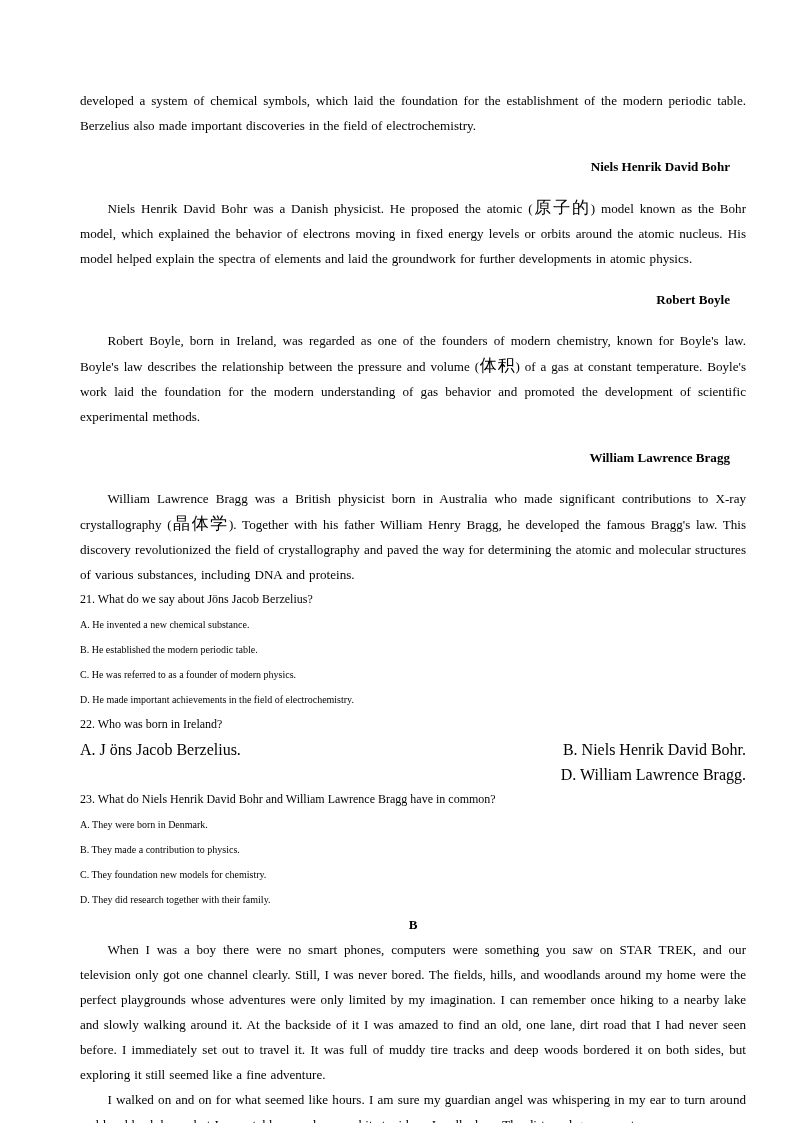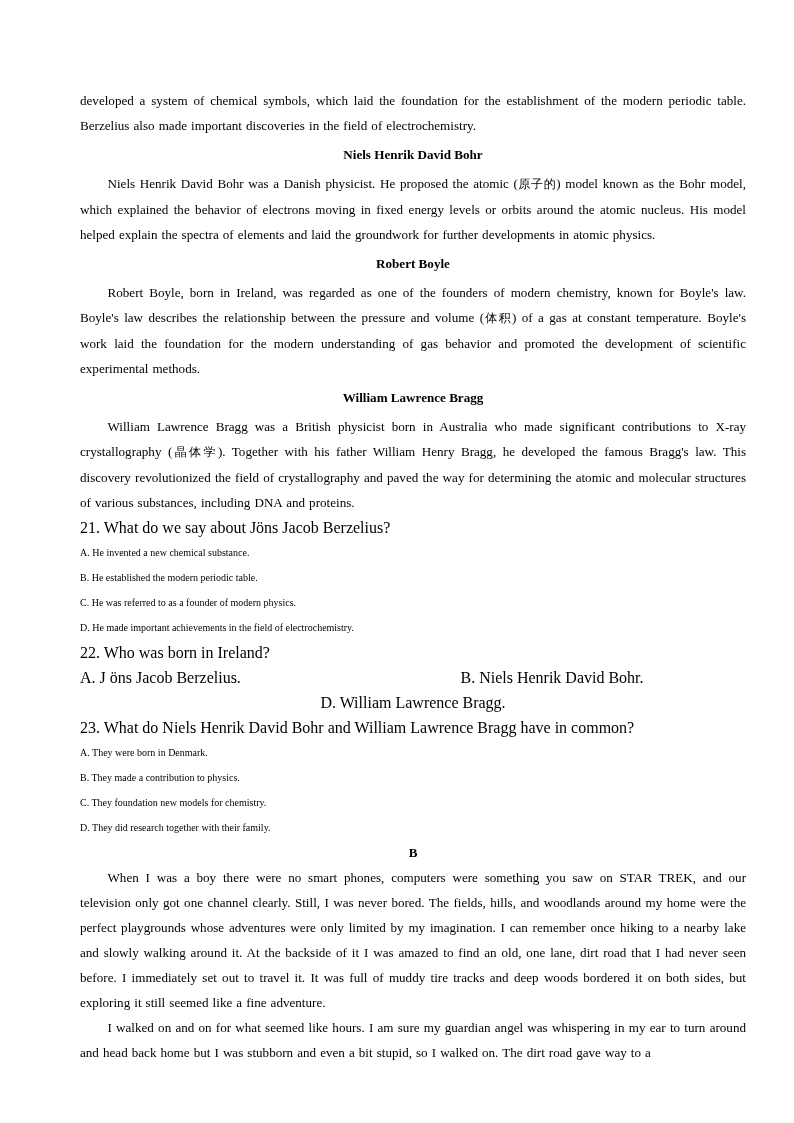--- a/index.html
+++ b/index.html
@@ -38,36 +38,36 @@
     text-justify: inter-word;
     word-spacing: 0.06em;
   }
   .para.indent {
     text-indent: 2.1em;
   }
   .para.cont {
     text-indent: 0;
   }
   .heading {
-    margin: 4px;
+    margin: 16px;
     font-size: 13.1px;
     line-height: 25px;
     font-weight: bold;
-    text-align: center;
+    text-align: right;
   }
   .section-letter {
     margin: 0;
     font-size: 13.1px;
     line-height: 25px;
     font-weight: bold;
     text-align: center;
   }
   .q-stem {
     margin: 0;
-    font-size: 16px;
+    font-size: 12px;
     line-height: 25px;
     text-align: left;
   }
   .q-option {
     margin: 0;
     font-size: 10px;
     line-height: 25px;
     text-align: left;
   }
 
@@ -77,25 +77,25 @@
     font-size: 16px;
     line-height: 25px;
   }
   .opt-col-a {
     width: 278px;
     flex: 0 0 278px;
     text-align: left;
   }
   .opt-col-b {
     flex: 1 1 auto;
-    text-align: center;
+    text-align: right;
   }
   .cjk {
     font-family: "DejaVu Sans", sans-serif;
-    font-size: 12px;
+    font-size: 17px;
   }
 </style>
 </head>
 <body>
 
 <div class="page">
   <div class="content">
 
     <p class="para cont">developed a system of chemical symbols, which laid the foundation for the establishment of the modern periodic table. Berzelius also made important discoveries in the field of electrochemistry.</p>
 

